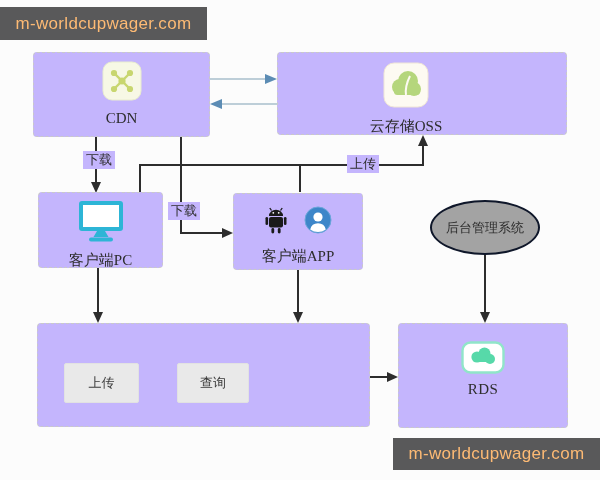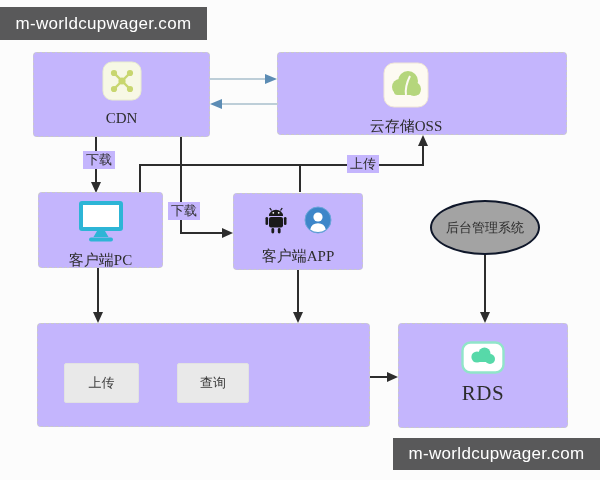--- a/index.html
+++ b/index.html
@@ -2,21 +2,21 @@
 <html><head>
 <meta charset="utf-8">
 <style>
   html,body{margin:0;padding:0;background:#fff;}
   #canvas{
     position:relative;width:600px;height:480px;background:#fcfcfc;
     font-family:"Liberation Serif","DejaVu Serif",serif;color:#2d2d2d;
     overflow:hidden;
   }
   .wm{
-    position:absolute;background:#59595a;color:#ffffff;
+    position:absolute;background:#59595a;color:#fdba74;
     font-family:"Liberation Sans","DejaVu Sans",sans-serif;
     font-size:17px;display:flex;align-items:center;justify-content:center;
     letter-spacing:.3px;
   }
   #wm-top{left:0;top:7px;width:207px;height:33px;}
   #wm-bottom{left:393px;top:438px;width:207px;height:32px;}
   .dbox{
     position:absolute;border:1px dashed #c9c9c9;border-radius:4px;
     background:#c4b5fd;box-sizing:border-box;
   }
@@ -47,21 +47,21 @@
   #btn-upload{left:26px;top:39px;width:73px;height:38px;}
   #btn-query{left:123px;top:39px;width:70px;height:38px;margin-left:16px;}
   #btn-solve{left:217px;top:39px;width:70px;height:38px;}
   .elabel{
     position:absolute;transform:translate(-50%,-50%);
     background:#c4b5fd;padding:0 3px;font-size:13px;white-space:nowrap;z-index:3;
   }
   #edges{position:absolute;left:0;top:0;z-index:0;}
   .layer{position:absolute;z-index:1;}
   #db-title{font-size:14px;}
-  #db-sub{font-size:21px;margin-top:3px;letter-spacing:.5px;}
+  #db-sub{font-size:15px;margin-top:3px;letter-spacing:.5px;}
 </style>
 </head>
 <body>
 
 <div id="canvas">
 
   <svg id="edges" width="600" height="480" viewBox="0 0 600 480">
     <g stroke="#2d2d2d" stroke-width="2" fill="none">
       <path d="M96 137 V183"></path>
       <path d="M181 137 V233 H222"></path>

